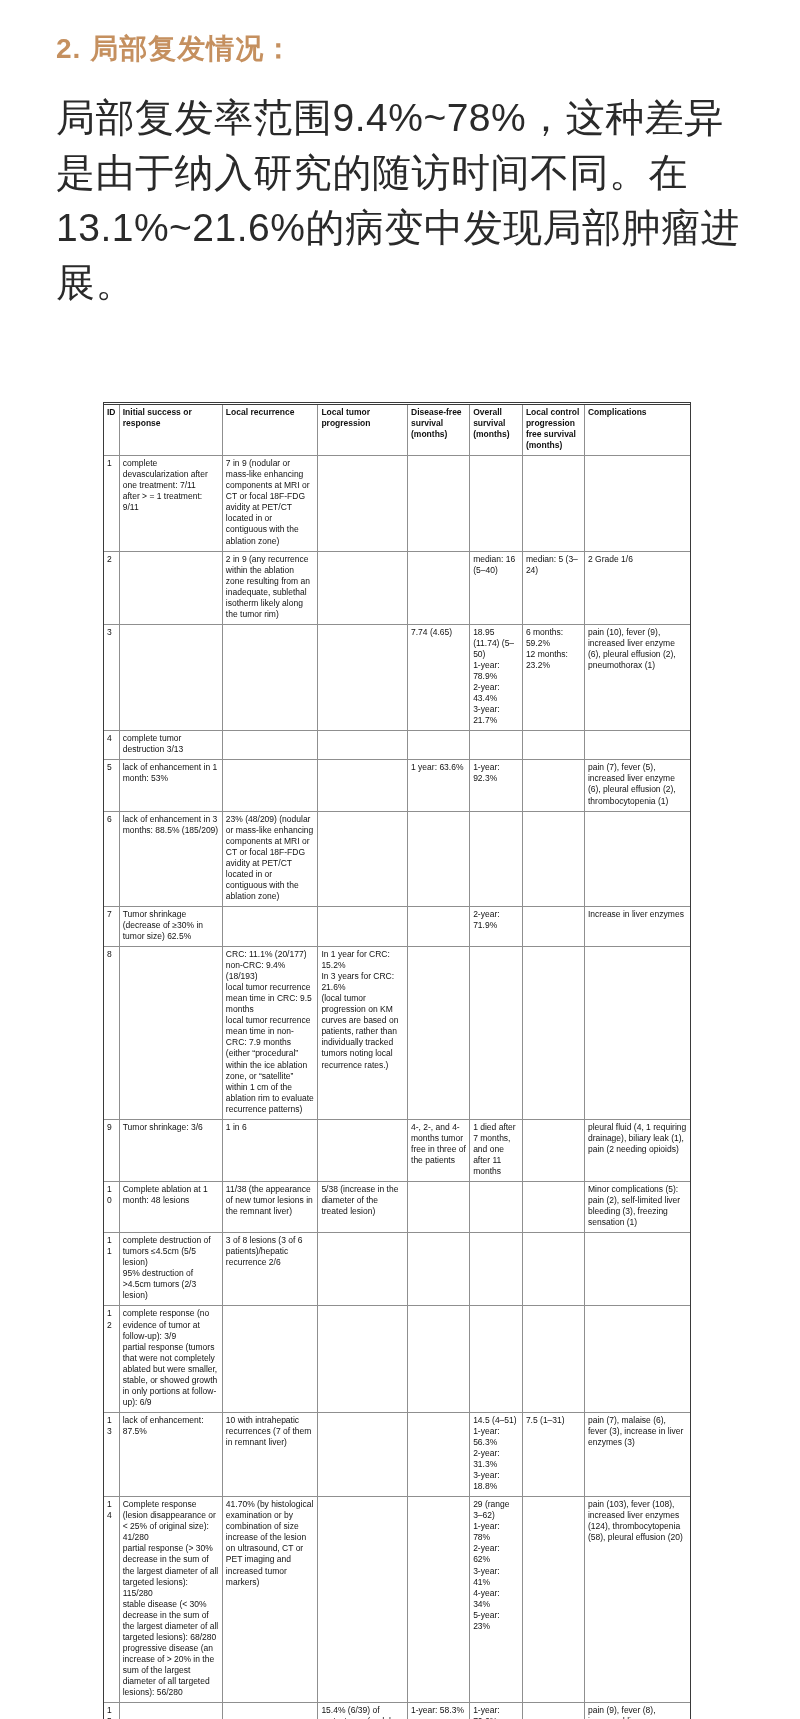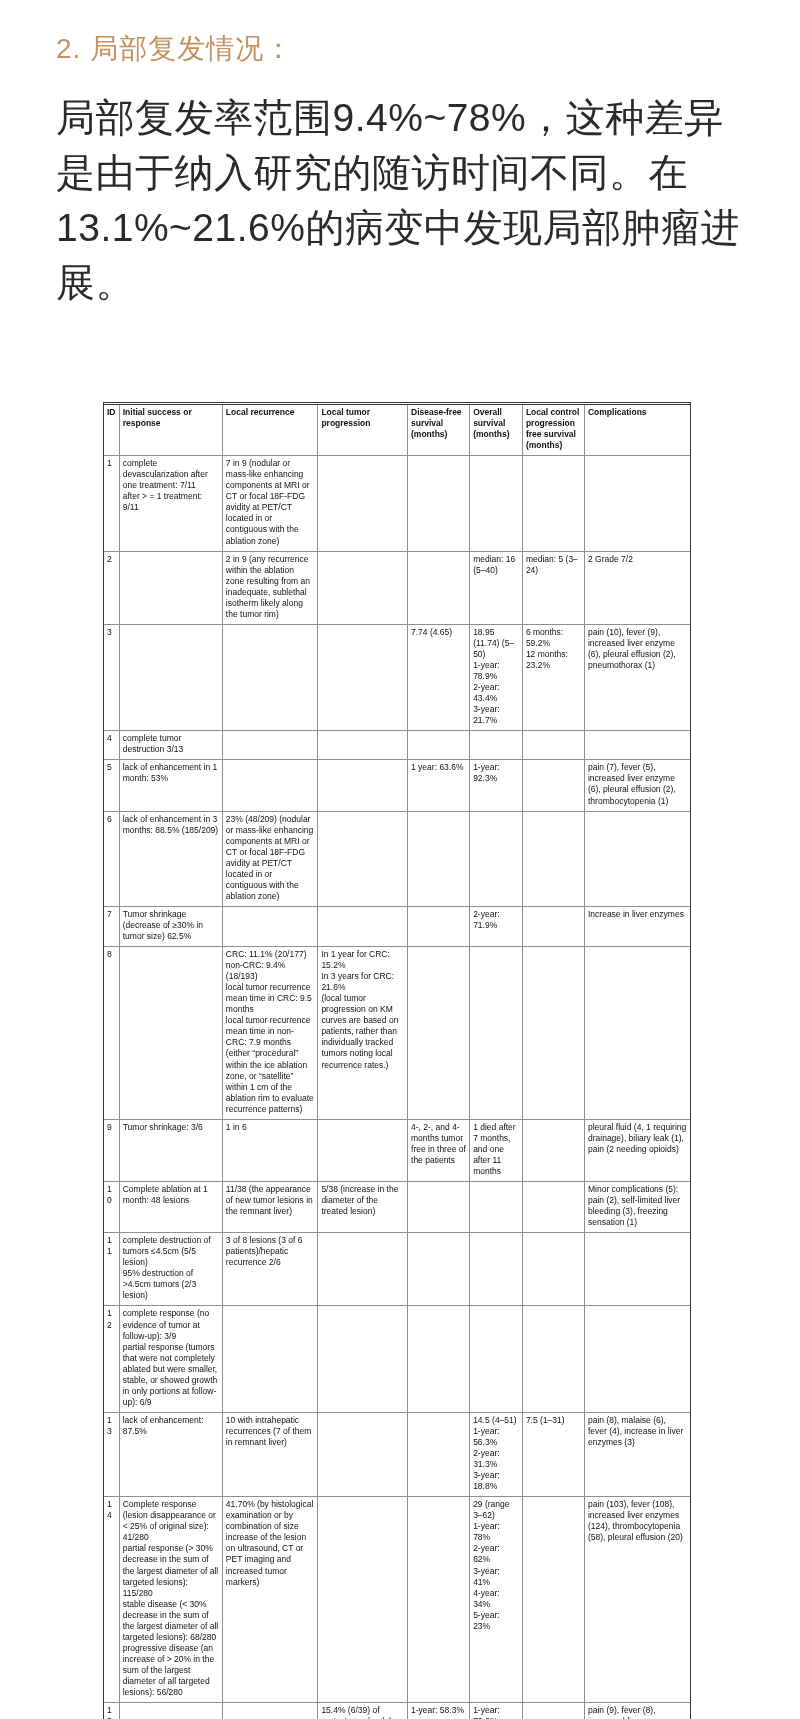--- a/index.html
+++ b/index.html
@@ -6,21 +6,21 @@
   body {
     width:800px;
     font-family:"Liberation Sans", sans-serif;
     color:#2a2a2a;
   }
   .page { width:800px; min-height:1719px; background:#fff; box-sizing:border-box; padding-top:30px; }
 
   .section-heading {
     margin:0 56px;
     font-size:28px;
-    font-weight:normal;
+    font-weight:bold;
     color:var(--accent,#c5905f);
     letter-spacing:1px;
   }
   .intro-paragraph {
     margin:22px 52px 0 56px;
     font-size:39px;
     line-height:55px;
     color:#2a2a2a;
     letter-spacing:0.5px;
   }
@@ -126,21 +126,21 @@
             <td></td>
           </tr>
           <tr>
             <td>2</td>
             <td></td>
             <td>2 in 9 (any recurrence within the ablation zone resulting from an inadequate, sublethal isotherm likely along the tumor rim)</td>
             <td></td>
             <td></td>
             <td>median: 16 (5–40)</td>
             <td>median: 5 (3–24)</td>
-            <td>2 Grade 7/2</td>
+            <td>2 Grade 1/6</td>
           </tr>
           <tr>
             <td>3</td>
             <td></td>
             <td></td>
             <td></td>
             <td>7.74 (4.65)</td>
             <td>18.95 (11.74) (5–50)
 1-year: 78.9%
 2-year: 43.4%
@@ -251,21 +251,21 @@
             <td>13</td>
             <td>lack of enhancement: 87.5%</td>
             <td>10 with intrahepatic recurrences (7 of them in remnant liver)</td>
             <td></td>
             <td></td>
             <td>14.5 (4–51)
 1-year: 56.3%
 2-year: 31.3%
 3-year: 18.8%</td>
             <td>7.5 (1–31)</td>
-            <td>pain (8), malaise (6), fever (4), increase in liver enzymes (3)</td>
+            <td>pain (7), malaise (6), fever (3), increase in liver enzymes (3)</td>
           </tr>
           <tr>
             <td>14</td>
             <td>Complete response (lesion disappearance or &lt; 25% of original size): 41/280
 partial response (&gt; 30% decrease in the sum of the largest diameter of all targeted lesions): 115/280
 stable disease (&lt; 30% decrease in the sum of the largest diameter of all targeted lesions): 68/280
 progressive disease (an increase of &gt; 20% in the sum of the largest diameter of all targeted lesions): 56/280</td>
             <td>41.70% (by histological examination or by combination of size increase of the lesion on ultrasound, CT or PET imaging and increased tumor markers)</td>
             <td></td>
             <td></td>

